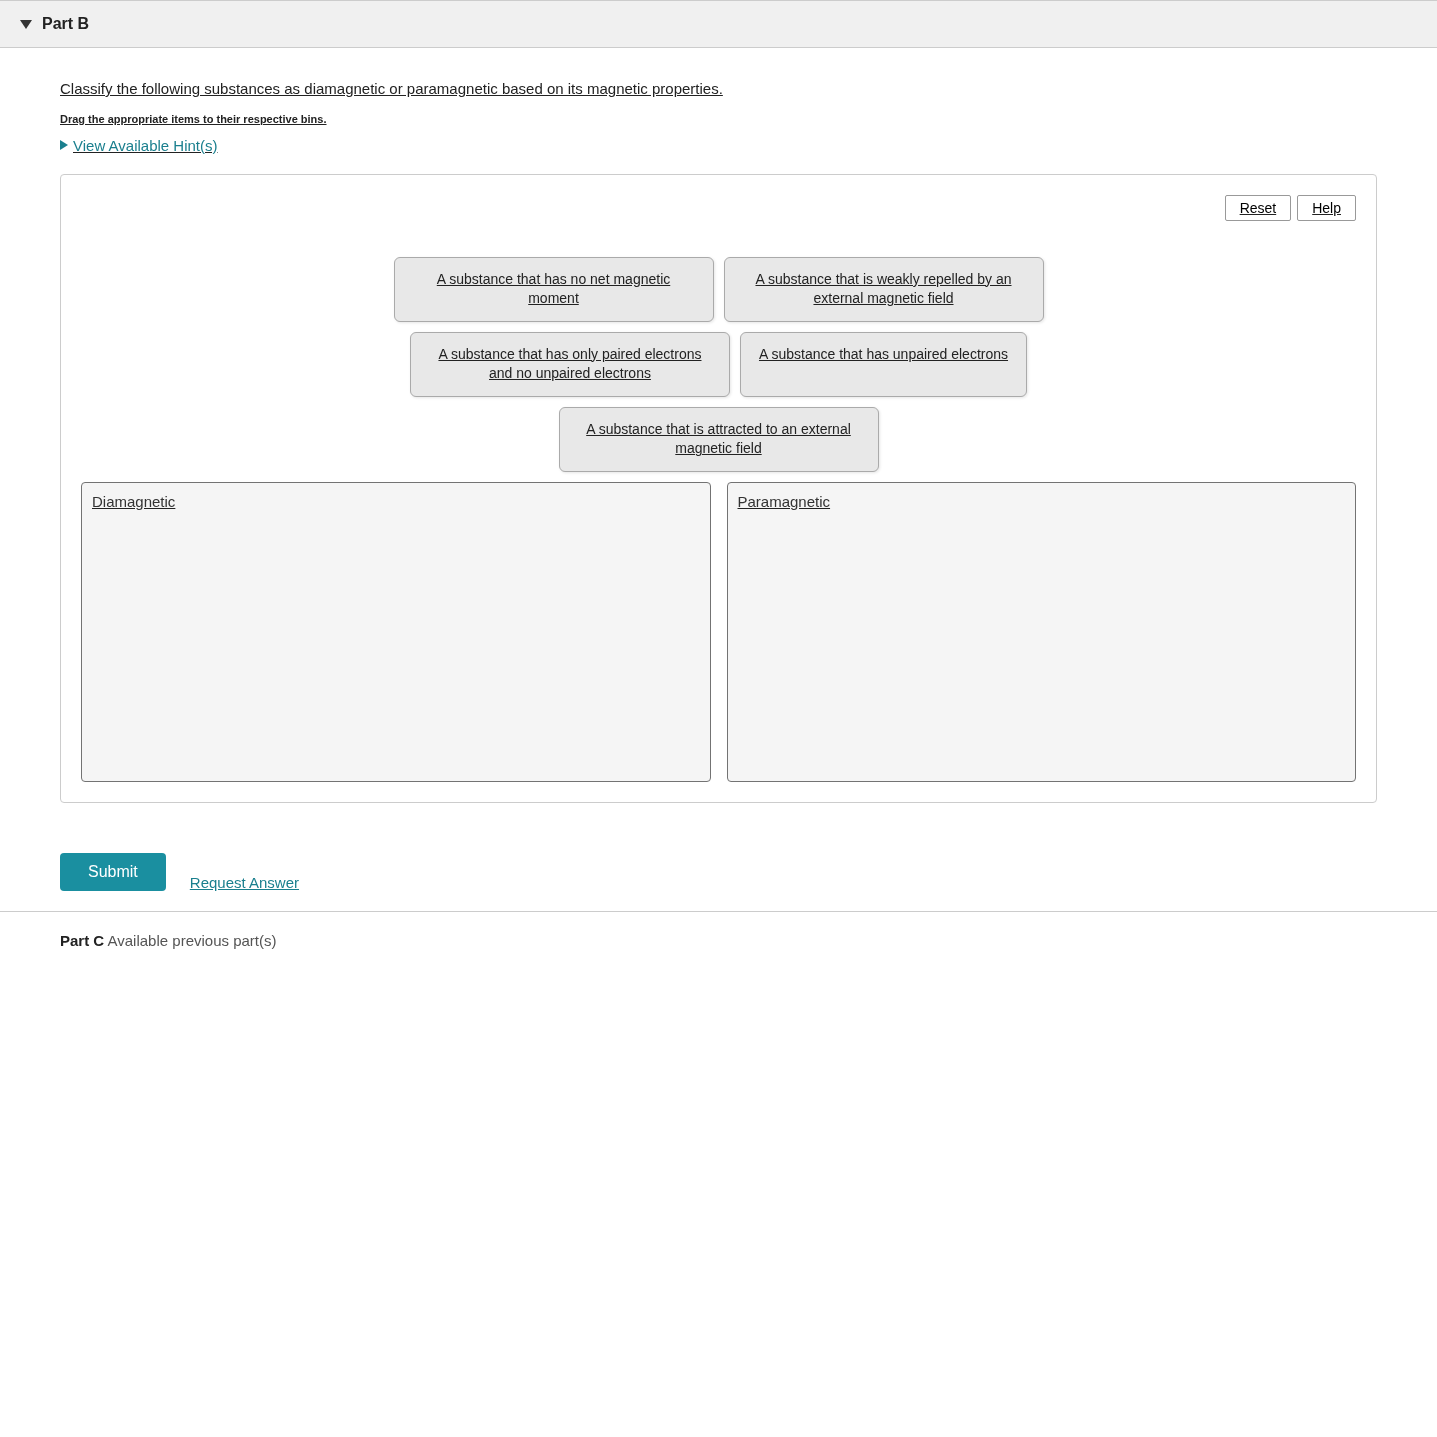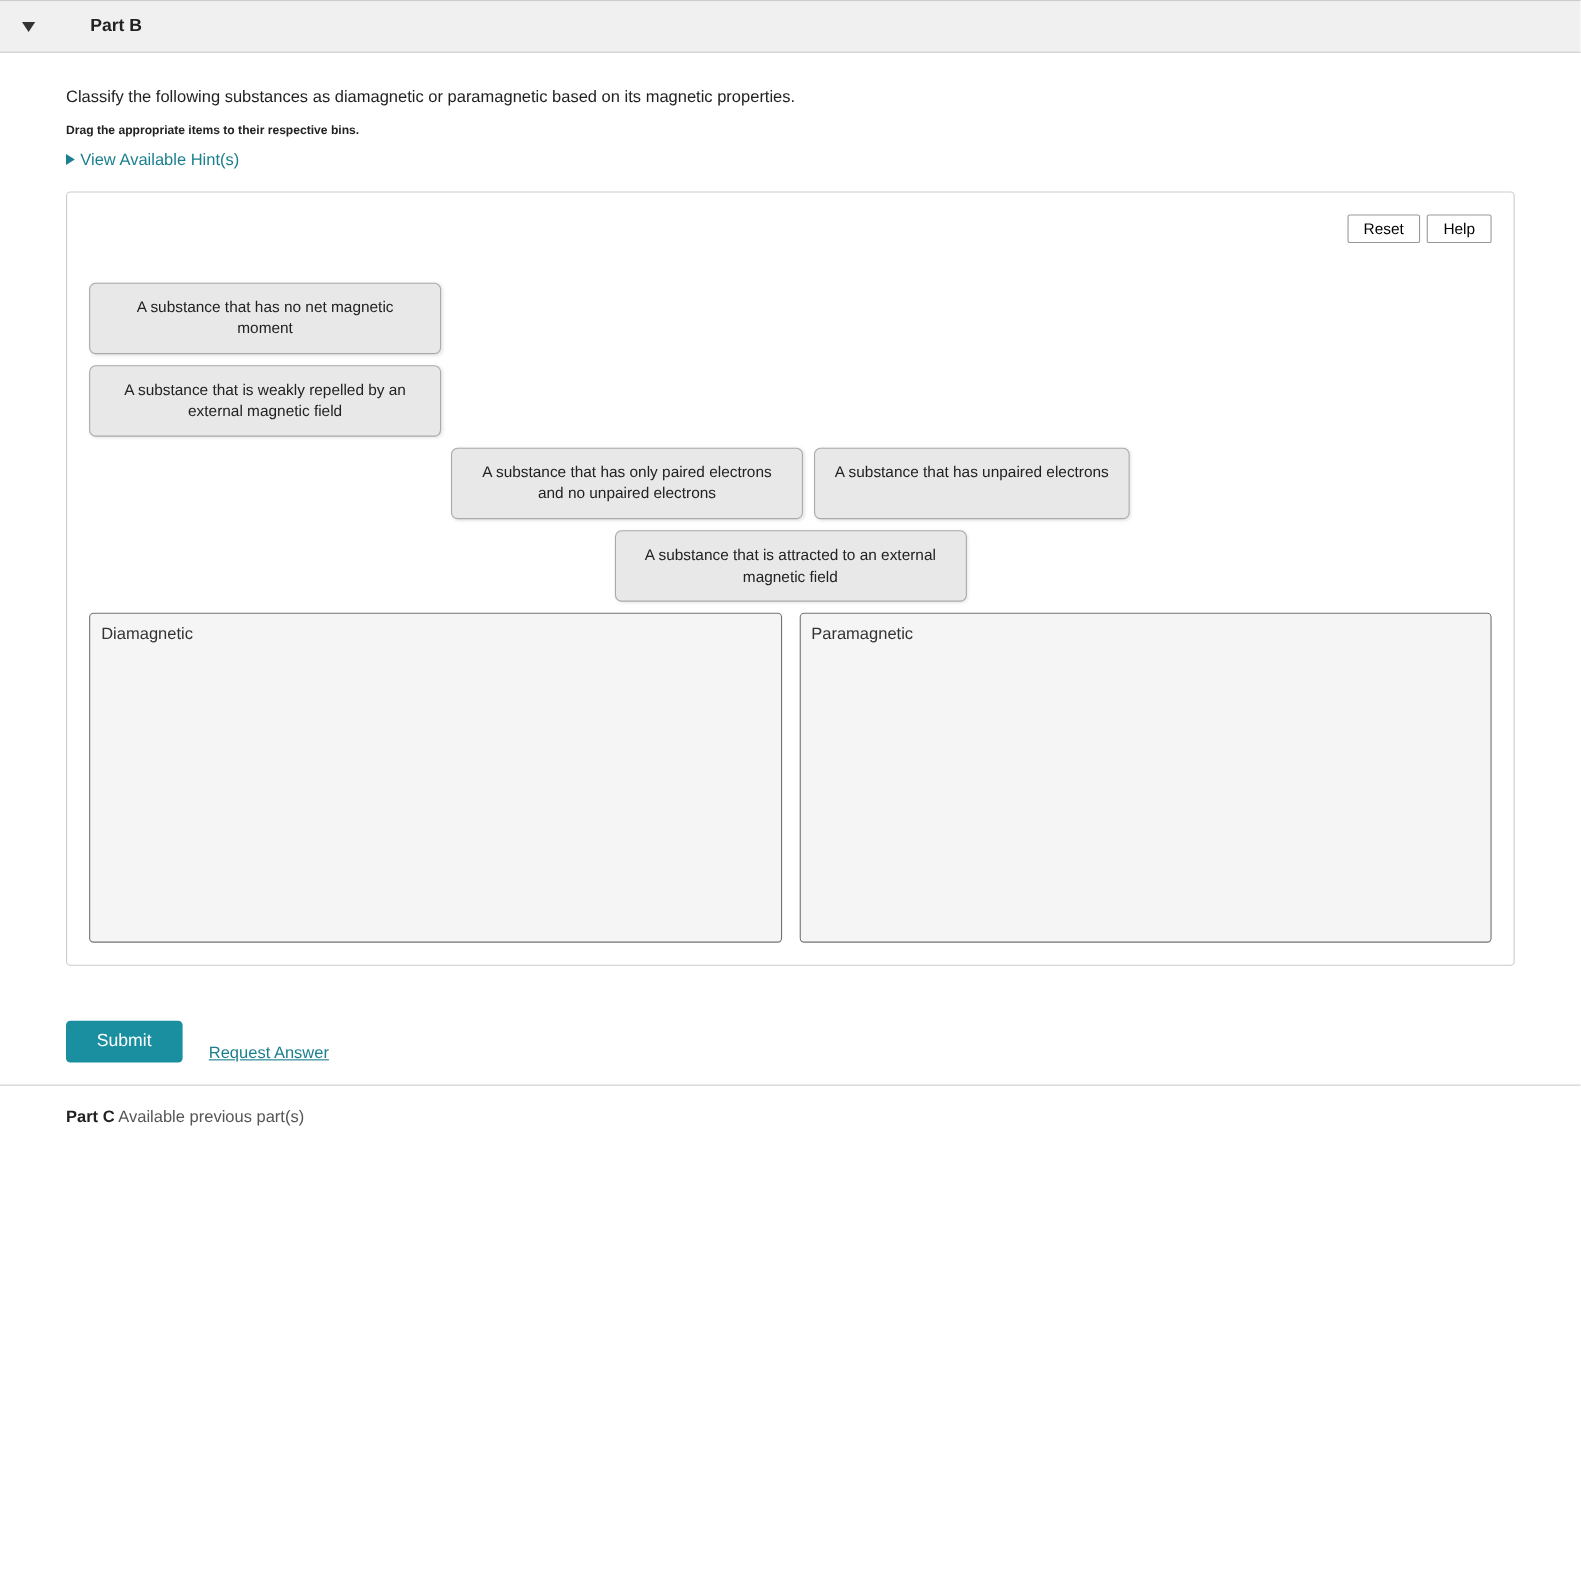--- a/index.html
+++ b/index.html
@@ -1,15 +1,15 @@
 <!DOCTYPE html>
 <html><head>
   <meta charset="utf-8">
   <style>
-    * { box-sizing: border-box; margin: 0; padding: 0; gap: 40px; }
+    * { box-sizing: border-box; margin: 0; padding: 0; }
     body {
       font-family: Arial, sans-serif;
       font-size: 15px;
       background: #fff;
       color: #222;
       width: 1437px;
       min-height: 1437px;
     }
 
     .part-b-header {
@@ -32,20 +32,21 @@
       display: inline-block;
     }
 
     .part-b-title {
       font-weight: bold;
       font-size: 16px;
     }
 
     .part-b-body {
       padding: 30px 60px 30px 60px;
+      text-decoration: underline;
     }
 
     .instructions {
       font-size: 15px;
       margin-bottom: 12px;
       line-height: 1.5;
     }
 
     .drag-instruction {
       font-weight: bold;
@@ -168,21 +169,20 @@
     .part-c-bold {
       font-weight: bold;
       color: #222;
     }
 
     .row-1 {
       display: flex;
       gap: 10px;
       justify-content: center;
       margin-bottom: 10px;
-      flex-direction: column;
     }
     .row-2 {
       display: flex;
       gap: 10px;
       justify-content: center;
       margin-bottom: 10px;
     }
     .row-3 {
       display: flex;
       gap: 10px;

